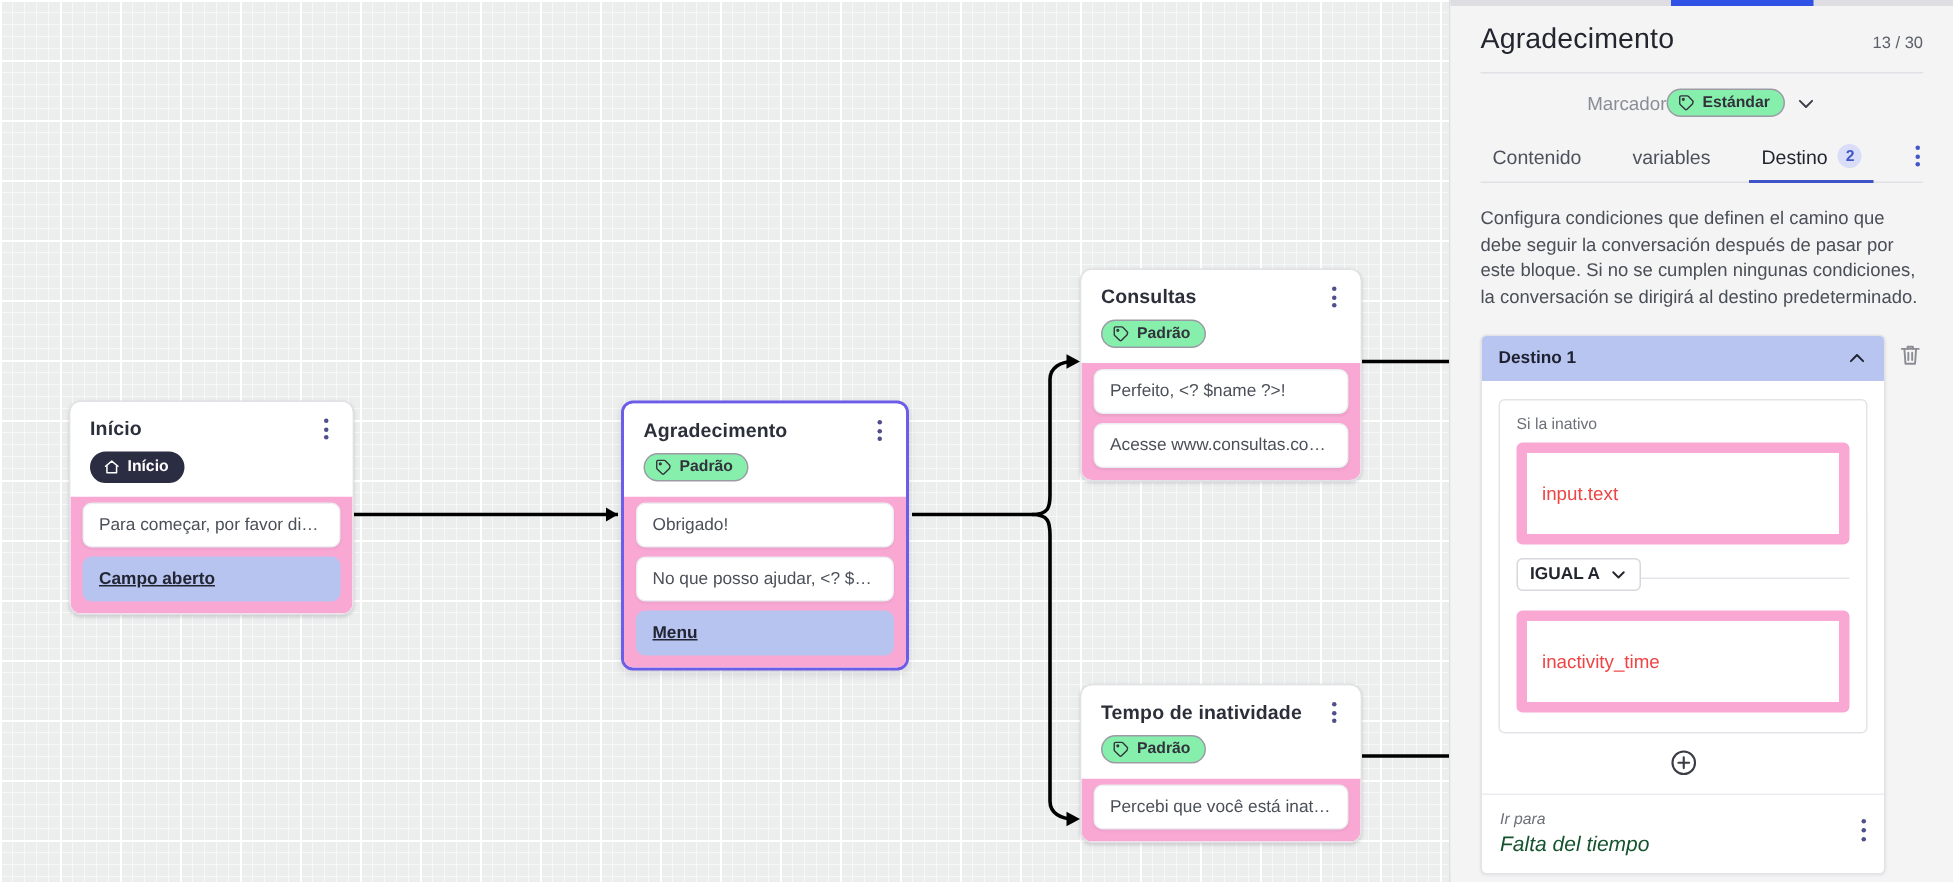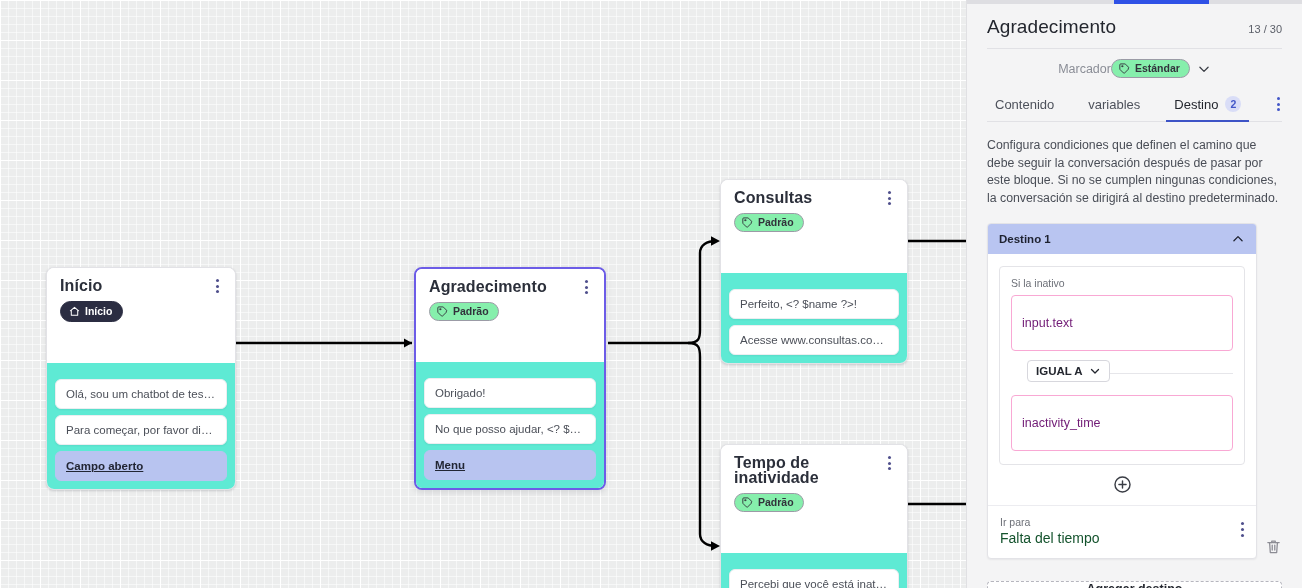--- a/index.html
+++ b/index.html
@@ -34,21 +34,21 @@
     border-radius: 8px;
     box-shadow: 0 1px 3px rgba(16,24,40,0.10), 0 1px 2px rgba(16,24,40,0.06);
     overflow: hidden;
   }
   .node.selected {
     border: 2px solid #6c5ce7;
     box-shadow: 0 2px 6px rgba(16,24,40,0.12);
   }
   .node-head { padding: 10px 12px 9px 13px; background: #fff; position: relative; }
   .node-title {
-    font-size: 16px; font-weight: 700; color: #2b2f3a;
+    font-size: 13px; font-weight: 700; color: #2b2f3a;
     letter-spacing: .1px; line-height: 15px; padding-right: 26px;
   }
   .kebab {
     position: absolute; right: 10px; top: 9px;
     width: 16px; height: 18px;
     display: flex; flex-direction: column; align-items: center;
     justify-content: space-between; padding: 2px 0;
     cursor: pointer;
   }
   .kebab i { display: block; width: 3px; height: 3px; border-radius: 50%; background: #4f4f8c; }
@@ -57,21 +57,21 @@
     display: inline-flex; align-items: center; gap: 5px;
     border: 1px solid #9b9ba6; border-radius: 11px;
     padding: 2px 9px 2px 7px; font-size: 10.5px; font-weight: 700; color: #32323c;
     background: #86efac; line-height: 13px;
   }
   .tag.start {
     background: #2b2d42; border-color: #2b2d42; color: #ffffff;
     padding: 3px 10px 3px 8px;
   }
   .tag svg { display:block; }
-  .node-body { padding: 16px 8px 8px 8px; background: #5eead4; margin-top: 32px; }
+  .node-body { padding: 4px 8px 8px 8px; background: #f9a8d4; }
   .msg {
     background: #ffffff;
     border: 1px solid #eceef1;
     border-radius: 6px;
     box-shadow: 0 1px 2px rgba(16,24,40,0.07);
     font-size: 11.5px; color: #4b4f58;
     padding: 7px 10px; margin-bottom: 6px;
     white-space: nowrap; overflow: hidden; text-overflow: ellipsis;
     line-height: 14px;
   }
@@ -141,60 +141,60 @@
   }
   .tabs-kebab { margin-left: auto; display: flex; flex-direction: column;
     gap: 2.5px; align-items: center; padding: 6px 2px 9px 2px; cursor: pointer; }
   .tabs-kebab i { width: 3px; height: 3px; border-radius: 50%; background: #4256c8; }
 
   .desc {
     font-size: 12.3px; color: #4a4e57; line-height: 17.5px;
     padding: 15px 0 16px 0;
   }
 
-  .dest-wrap { display: flex; align-items: flex-end; gap: 8px; }
+  .dest-wrap { display: flex; align-items: flex-start; gap: 8px; }
   .dest-card {
     flex: 1;
     background: #fff; border: 1px solid #e3e3e7; border-radius: 4px;
     box-shadow: 0 1px 2px rgba(16,24,40,0.06);
     overflow: hidden;
   }
   .dest-head {
     background: #b9c5f1; padding: 8px 11px;
     display: flex; align-items: center; justify-content: space-between;
     cursor: pointer;
   }
   .dest-head-label { font-size: 11.5px; font-weight: 700; color: #1e2230; }
   .cond-box {
     margin: 12px 11px 0 11px; border: 1px solid #e4e4e8; border-radius: 4px;
     padding: 10px 11px 13px 11px; position: relative; background:#fff;
   }
   .cond-label { font-size: 10.5px; color: #6d7078; margin-bottom: 6px; }
   .cond-input {
-    width: 100%; border: 1px solid #f9a8d4; border-radius: 4px;
-    padding: 20px 10px; font-size: 12.5px; color: #701a75;
+    width: 100%; border: 7px solid #f9a8d4; border-radius: 4px;
+    padding: 20px 10px; font-size: 12.5px; color: #ef4444;
     font-family: "Liberation Sans", sans-serif; background: #fff;
     outline: none;
   }
-  .op-row { position: relative; margin: 9px 0 9px 16px; height: 26px; }
+  .op-row { position: relative; margin: 9px 0 9px 0; height: 26px; }
   .op-rule { position: absolute; left: 0; right: 0; top: 13px; height: 1px; background: #e6e6ea; }
   .op-chip {
     position: absolute; left: 0; top: 0;
     display: inline-flex; align-items: center; gap: 6px;
     background: #fff; border: 1px solid #d7d7dd; border-radius: 4px;
     padding: 4px 8px; font-size: 11.5px; font-weight: 700; color: #23262e;
     cursor: pointer;
   }
   .plus-row { display: flex; justify-content: center; padding: 10px 0 11px 0; }
   .plus-btn { width: 19px; height: 19px; cursor: pointer; }
 
   .goto-box {
     border-top: 1px solid #ececf0;
     padding: 10px 12px 12px 12px;
-    display: flex; align-items: flex-start; justify-content: space-between;
+    display: flex; align-items: flex-start; justify-content: space-between; font-style: italic;
   }
   .goto-label { font-size: 10.5px; color: #6d7078; }
   .goto-value { font-size: 14px; color: #14532d; margin-top: 2px; }
   .goto-kebab { display: flex; flex-direction: column; gap: 3px; align-items: center;
     padding-top: 6px; cursor: pointer; }
   .goto-kebab i { width: 3px; height: 3px; border-radius: 50%; background: #4f4f8c; }
 
   .trash { padding-top: 5px; cursor: pointer; }
 
   .add-dest {
@@ -241,21 +241,20 @@
           <span class="tag start">
             <svg width="11" height="11" viewBox="0 0 24 24" fill="none" stroke="#ffffff" stroke-width="2.2" stroke-linecap="round" stroke-linejoin="round">
               <path d="M3 10.5 12 3l9 7.5"></path>
                 <path d="M5 10v10h14V10"></path>
             </svg>
             <span>Início</span>
           </span>
         </div>
       </div>
       <div class="node-body">
-        <div class="msg">Olá, sou um chatbot de teste!</div>
         <div class="msg">Para começar, por favor digite o ...</div>
         <div class="msg hl">Campo aberto</div>
       </div>
     </div>
 
     <div class="node selected" style="left:414px; top:267px; width:192px;">
       <div class="node-head">
         <div class="node-title">Agradecimento</div>
         <div class="kebab">
           <i></i>
@@ -296,21 +295,21 @@
             <span>Padrão</span>
           </span>
         </div>
       </div>
       <div class="node-body">
         <div class="msg">Perfeito, &lt;? $name ?&gt;!</div>
         <div class="msg">Acesse www.consultas.com par...</div>
       </div>
     </div>
 
-    <div class="node" style="left:720px; top:444px; width:188px;">
+    <div class="node" style="left:720px; top:456px; width:188px;">
       <div class="node-head">
         <div class="node-title">Tempo de inatividade</div>
         <div class="kebab">
           <i></i>
             <i></i>
             <i></i>
         </div>
         <div class="badge-row">
           <span class="tag">
             <svg width="11" height="11" viewBox="0 0 24 24" fill="none" stroke="#32323c" stroke-width="2" stroke-linecap="round" stroke-linejoin="round">

